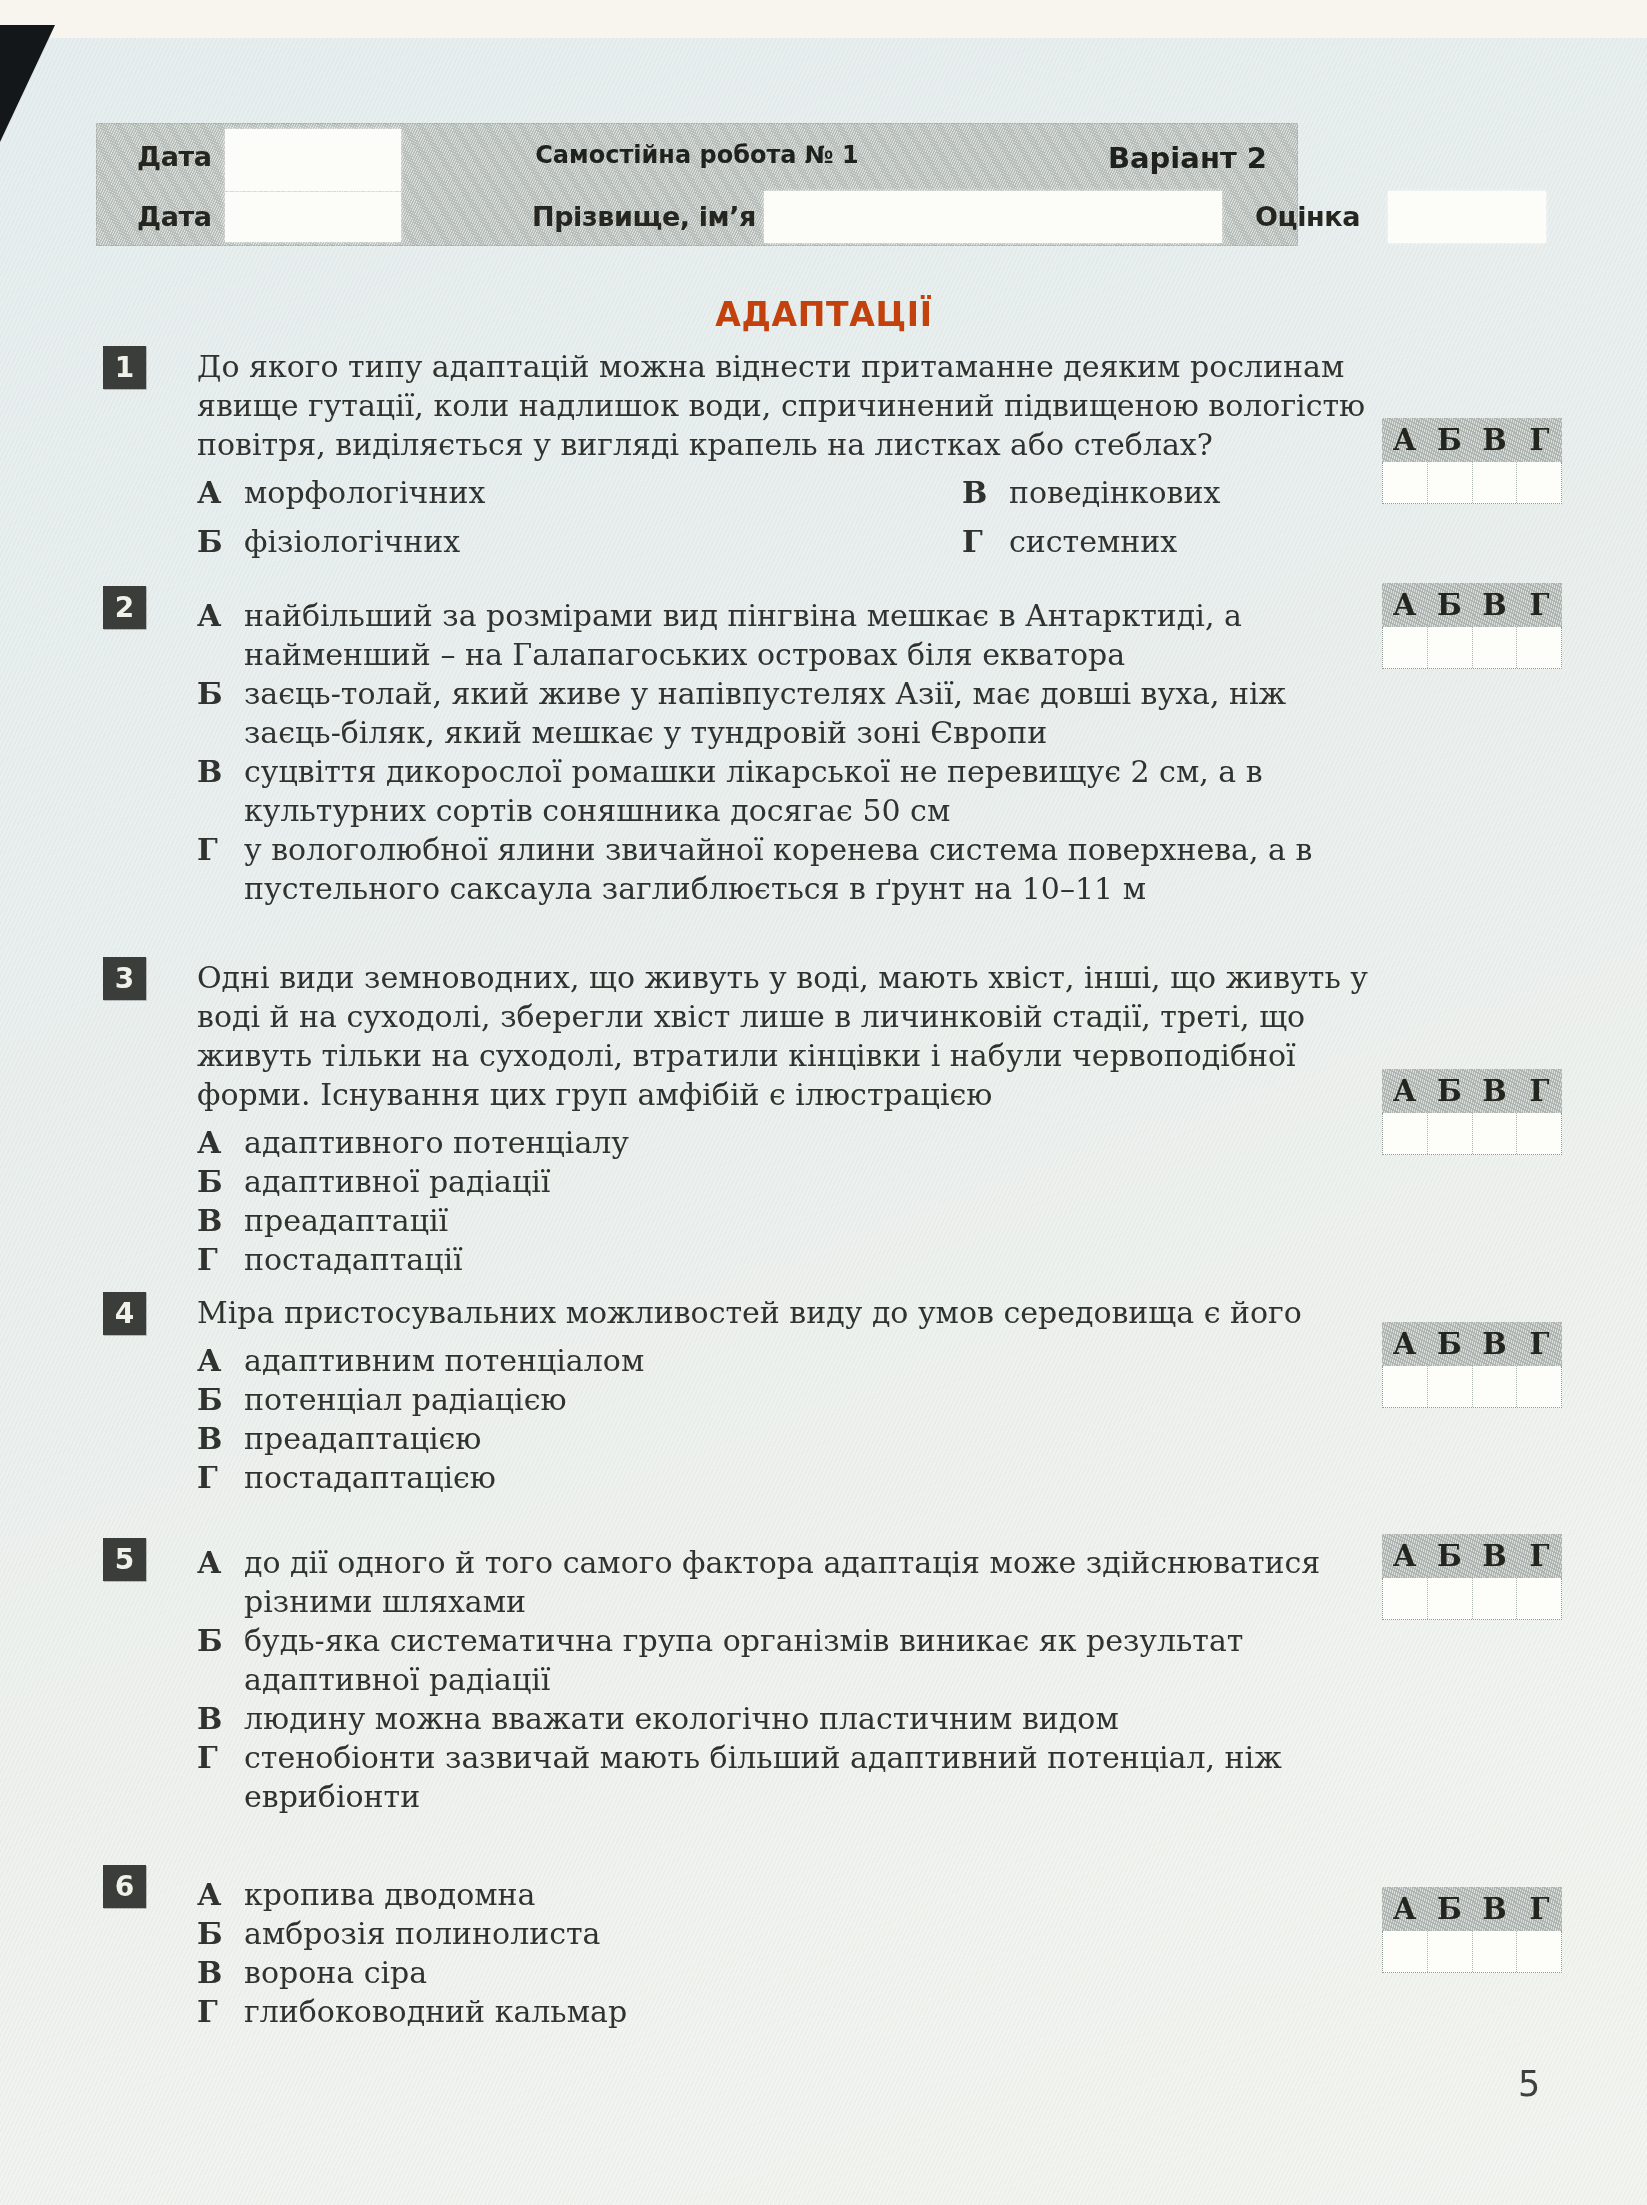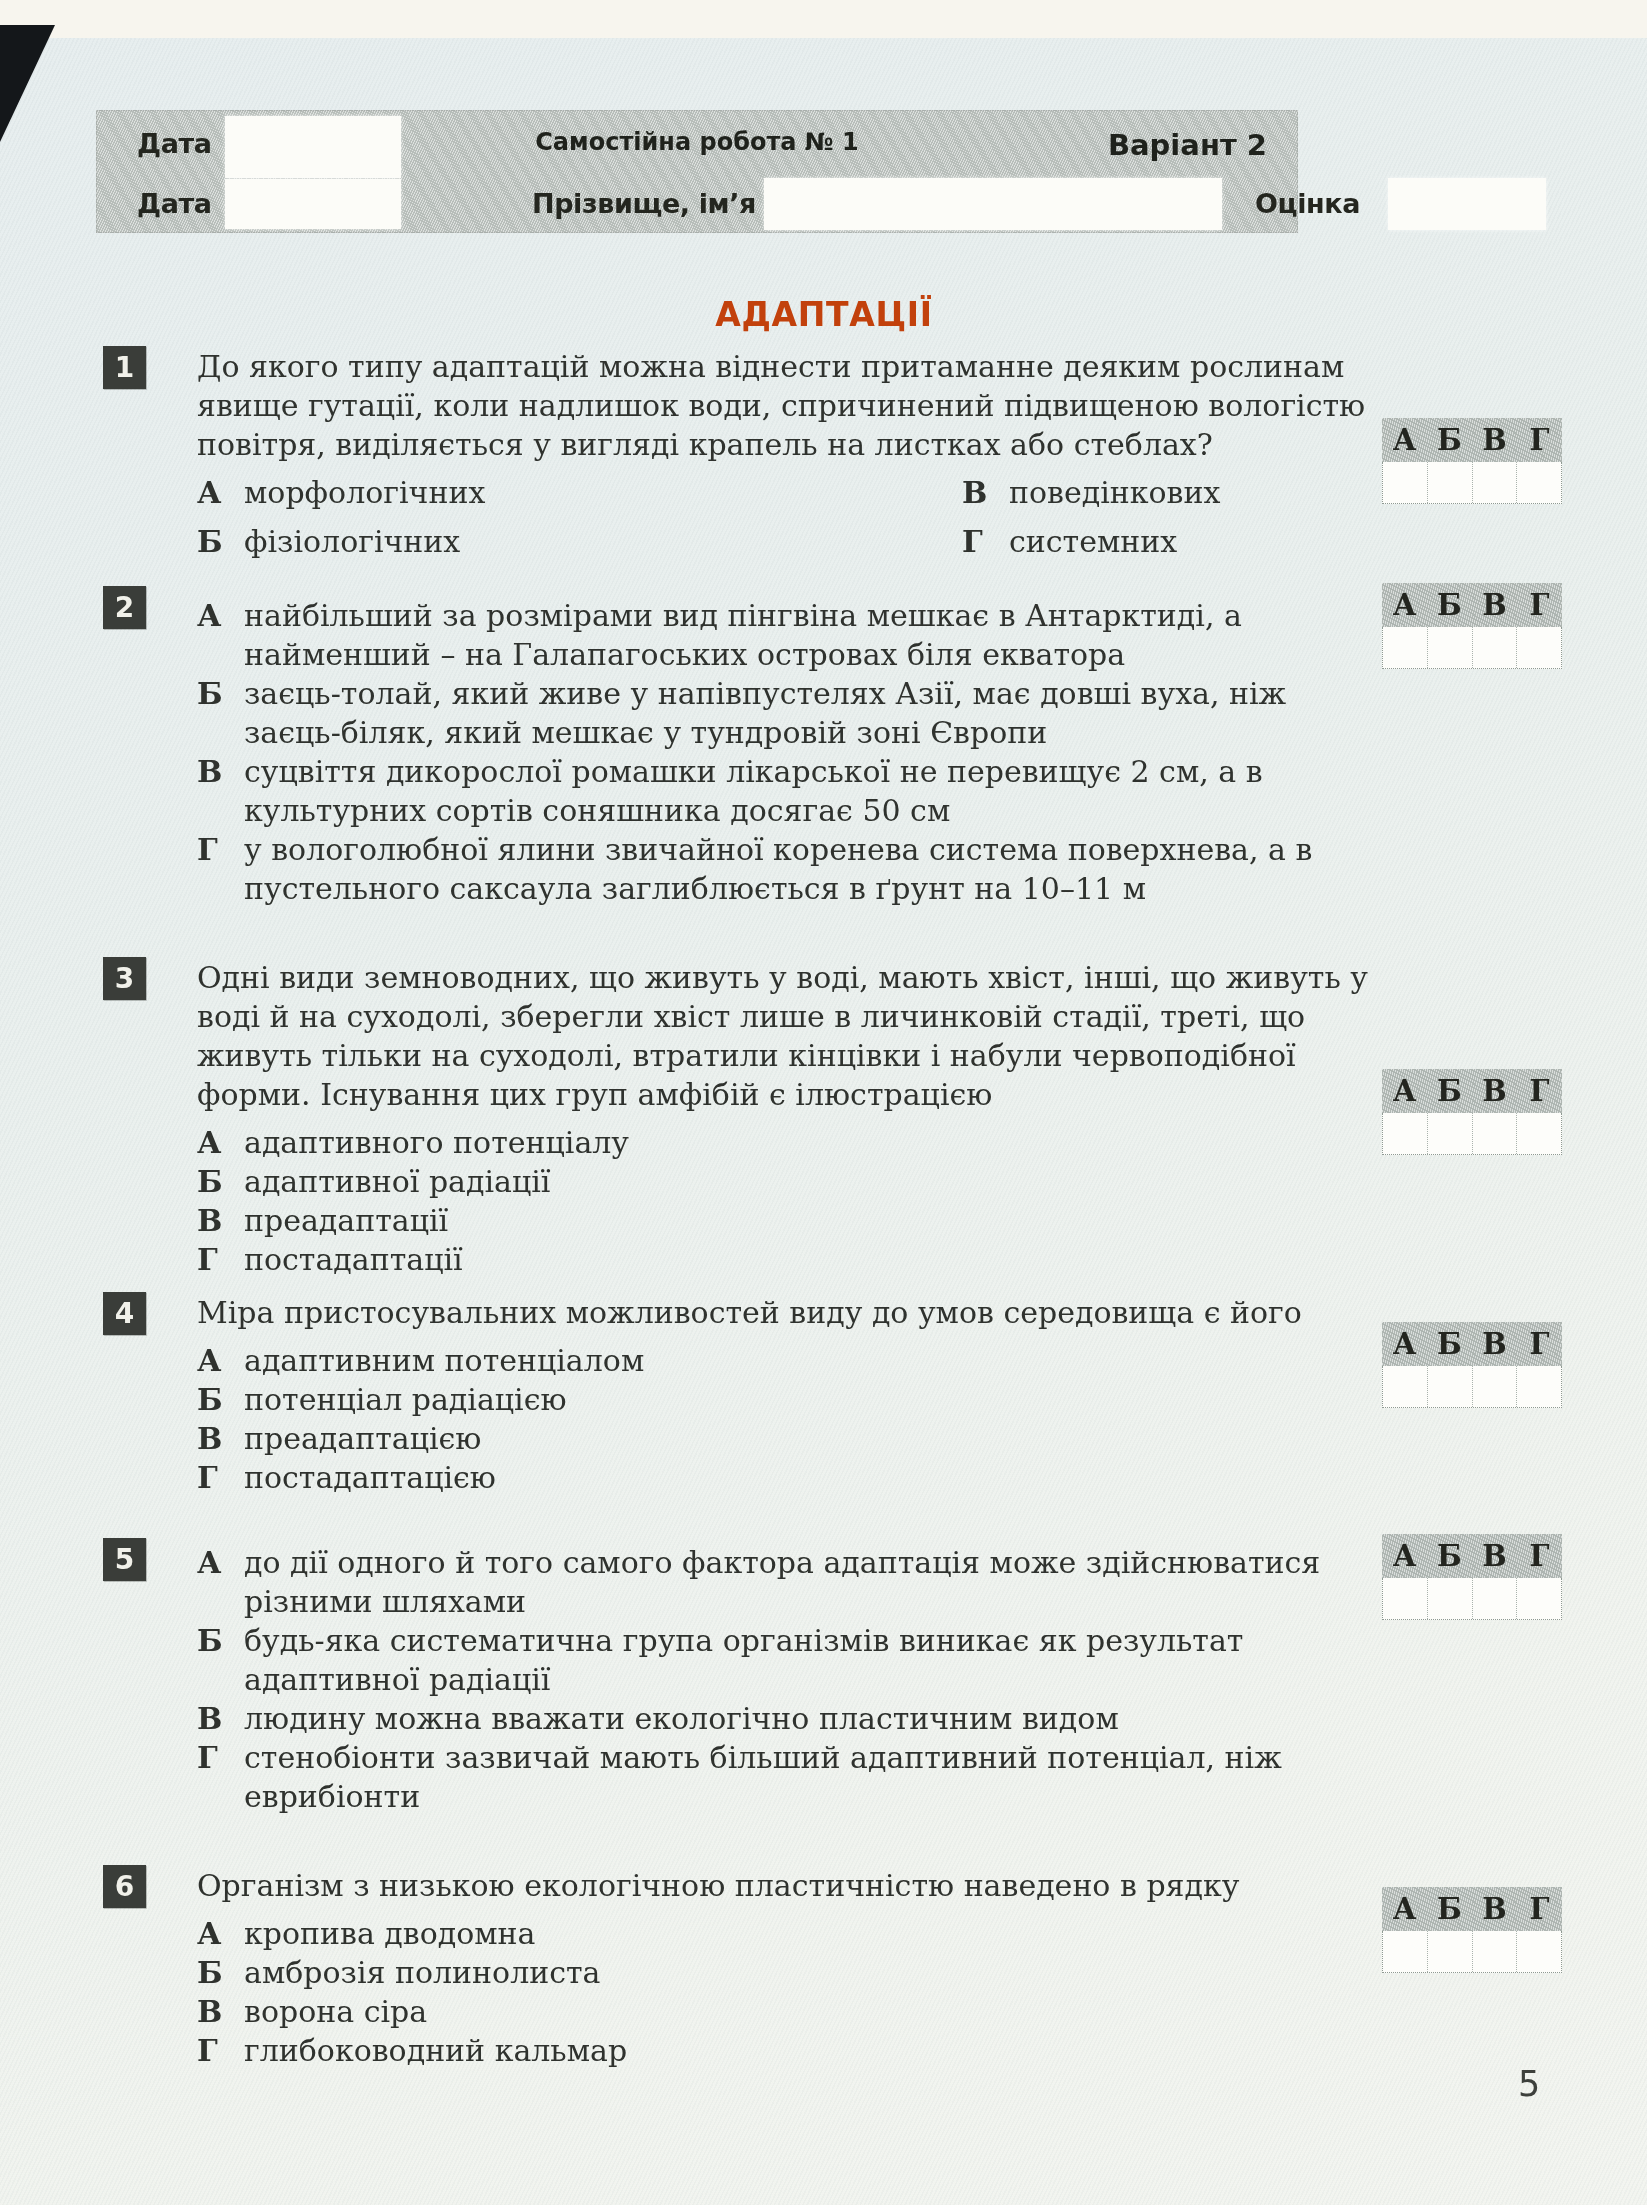--- a/index.html
+++ b/index.html
@@ -16,21 +16,21 @@
   .paper::after {
     content:""; position:absolute; inset:0; pointer-events:none;
     background-image:repeating-linear-gradient(115deg, rgba(110,130,140,0.045) 0 1.5px, rgba(255,255,255,0.05) 1.5px 3.7px);
   }
   .corner {
     position:absolute; left:0; top:25px; width:55px; height:117px;
     background:#14171a; clip-path:polygon(0 0, 100% 0, 0 100%);
   }
   
   .topbar {
-    position:absolute; left:96px; top:110px; width:1202px; height:123px;
+    position:absolute; left:96px; top:123px; width:1202px; height:123px;
     background-color:var(--bar, #c6ccc8);
     background-image:repeating-linear-gradient(115deg, rgba(255,255,255,0.40) 0 0.7px, rgba(50,60,55,0.10) 0.7px 2.2px);
     box-shadow:inset 0 0 0 0.7px rgba(40,45,42,0.12);
   }
   .lbl {
     position:absolute; font-family:"DejaVu Sans", sans-serif; font-weight:bold;
     font-size:27px; color:#24261f; letter-spacing:-0.4px; white-space:nowrap;
   }
   .fieldbox { position:absolute; background:#fcfcf8; box-shadow:0 0 3.7px rgba(255,255,255,0.65); }
   .worktitle {
@@ -231,21 +231,20 @@
         <span class="letter">Г</span>
         <span class="otext">стенобіонти зазвичай мають більший адаптивний потенціал, ніж еврибіонти</span>
       </div>
     </div>
   </div>
 </section>
 
 <section class="question" style="top:1866px">
   <div class="badge">6</div>
   <div class="qbody">
-    <p class="stem">Організм з низькою екологічною пластичністю наведено в рядку</p>
     <div class="options">
       <div class="opt">
         <span class="letter">А</span>
         <span class="otext">кропива дводомна</span>
       </div>
       <div class="opt">
         <span class="letter">Б</span>
         <span class="otext">амброзія полинолиста</span>
       </div>
       <div class="opt">

